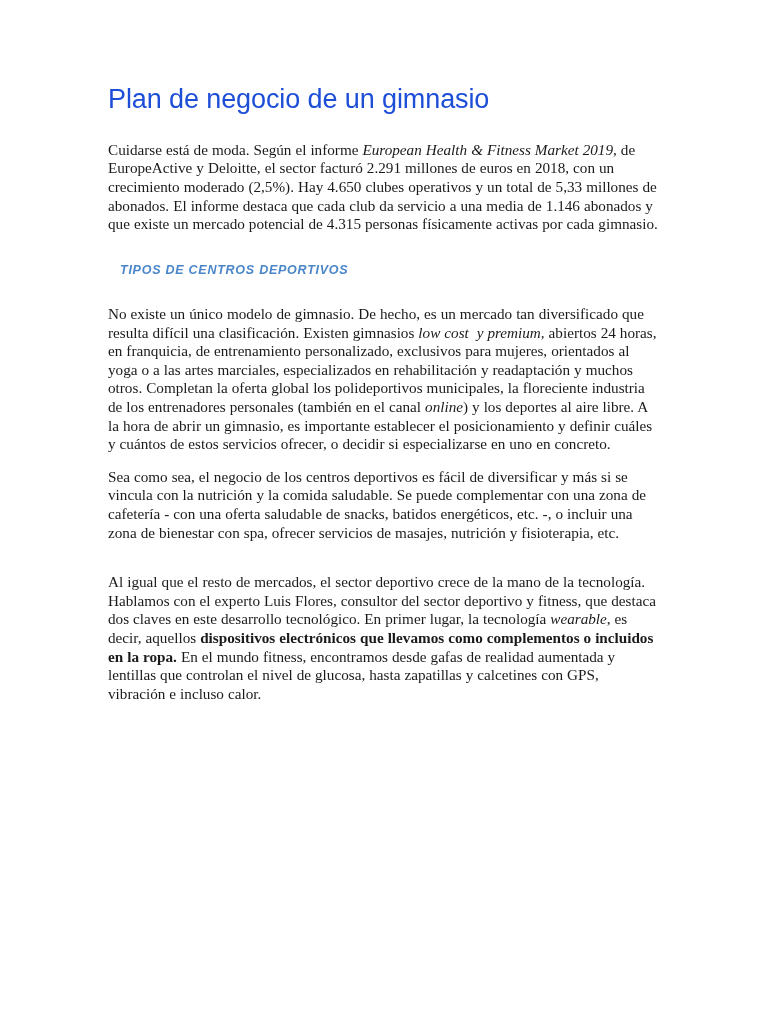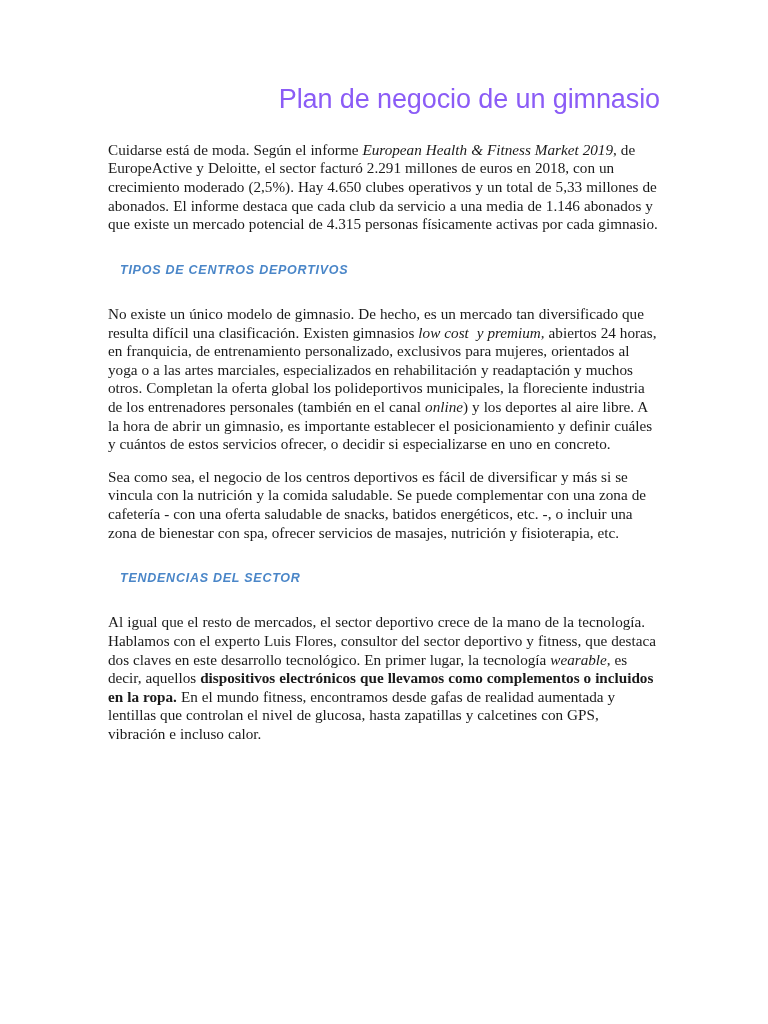--- a/index.html
+++ b/index.html
@@ -30,22 +30,22 @@
     top: 0;
     width: 552px;
   }
 
   
   .doc-title {
     font-family: "Liberation Sans", "DejaVu Sans", sans-serif;
     font-size: 27px;
     font-weight: 400;
     line-height: 1.18;
-    color: #8b5cf6;
-    text-align: right;
+    color: #1d4ed8;
+    text-align: left;
     margin: 0;
     padding-top: 84px;
     letter-spacing: -0.1px;
   }
 
   
   .section-heading {
     font-family: "Liberation Sans", "DejaVu Sans", sans-serif;
     font-size: 12.5px;
     font-style: italic;
@@ -96,21 +96,20 @@
     <div class="gap-after-h"></div>
 
     <p class="para"><span>No existe un único modelo de gimnasio. De hecho, es un mercado tan diversificado que resulta difícil una clasificación. Existen gimnasios </span><em class="it" style="margin-right: 0.26em;">low cost</em><em class="it" style="margin-left: 0.26em;">y premium,</em><span> abiertos 24 horas, en franquicia, de entrenamiento personalizado, exclusivos para mujeres, orientados al yoga o a las artes marciales, especializados en rehabilitación y readaptación y muchos otros. Completan la oferta global los polideportivos municipales, la floreciente industria de los entrenadores personales (también en el canal </span><em class="it">online</em><span>) y los deportes al aire libre. A la hora de abrir un gimnasio, es importante establecer el posicionamiento y definir cuáles y cuántos de estos servicios ofrecer, o decidir si especializarse en uno en concreto.</span></p>
 
     <div class="gap-para"></div>
 
     <p class="para">Sea como sea, el negocio de los centros deportivos es fácil de diversificar y más si se vincula con la nutrición y la comida saludable. Se puede complementar con una zona de cafetería - con una oferta saludable de snacks, batidos energéticos, etc. -, o incluir una zona de bienestar con spa, ofrecer servicios de masajes, nutrición y fisioterapia, etc.</p>
 
     <div class="gap-before-h"></div>
 
-    <h2 class="section-heading" id="heading-2" style="color: rgb(74, 134, 200);">TENDENCIAS DEL SECTOR</h2>
 
     <div class="gap-after-h"></div>
 
     <p class="para"><span>Al igual que el resto de mercados, el sector deportivo crece de la mano de la tecnología. Hablamos con el experto Luis Flores, consultor del sector deportivo y fitness, que destaca dos claves en este desarrollo tecnológico. En primer lugar, la tecnología </span><em class="it">wearable</em><span>, es decir, aquellos </span><strong class="bd">dispositivos electrónicos que llevamos como complementos o incluidos en la ropa.</strong><span> En el mundo fitness, encontramos desde gafas de realidad aumentada y lentillas que controlan el nivel de glucosa, hasta zapatillas y calcetines con GPS, vibración e incluso calor.</span></p>
 
     <div class="gap-para"></div>
 
 
   </div>
 </div>

